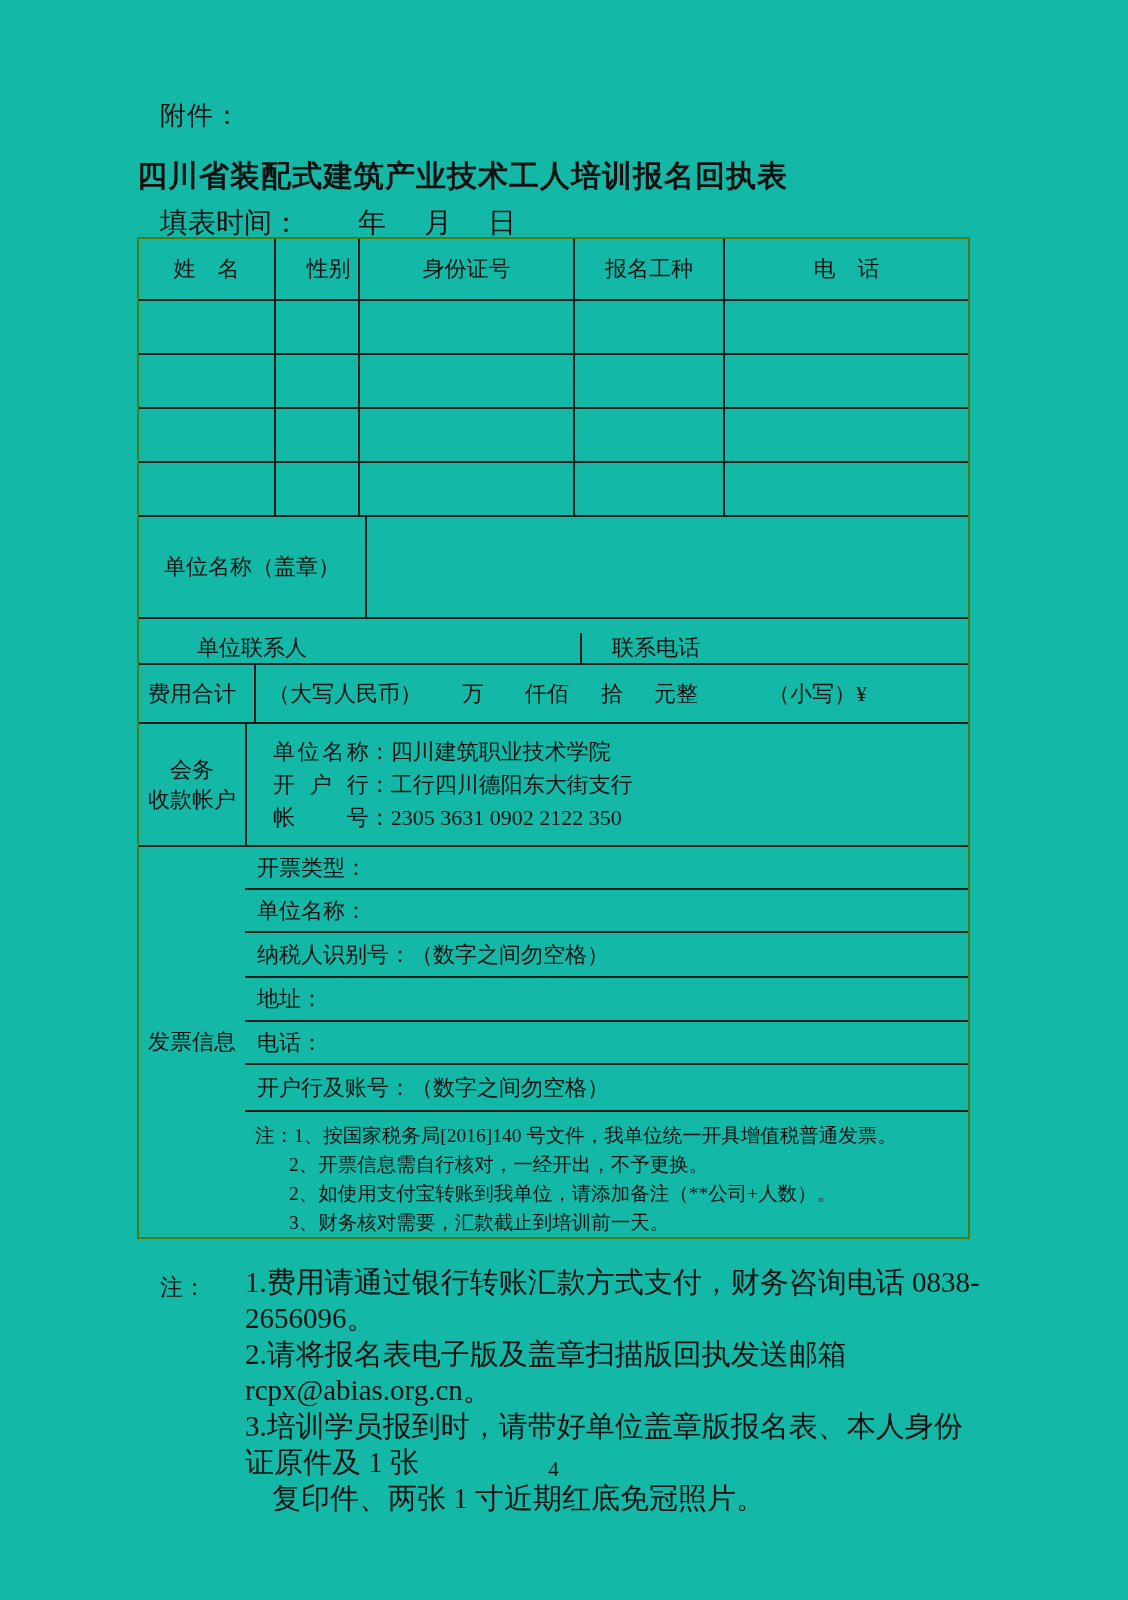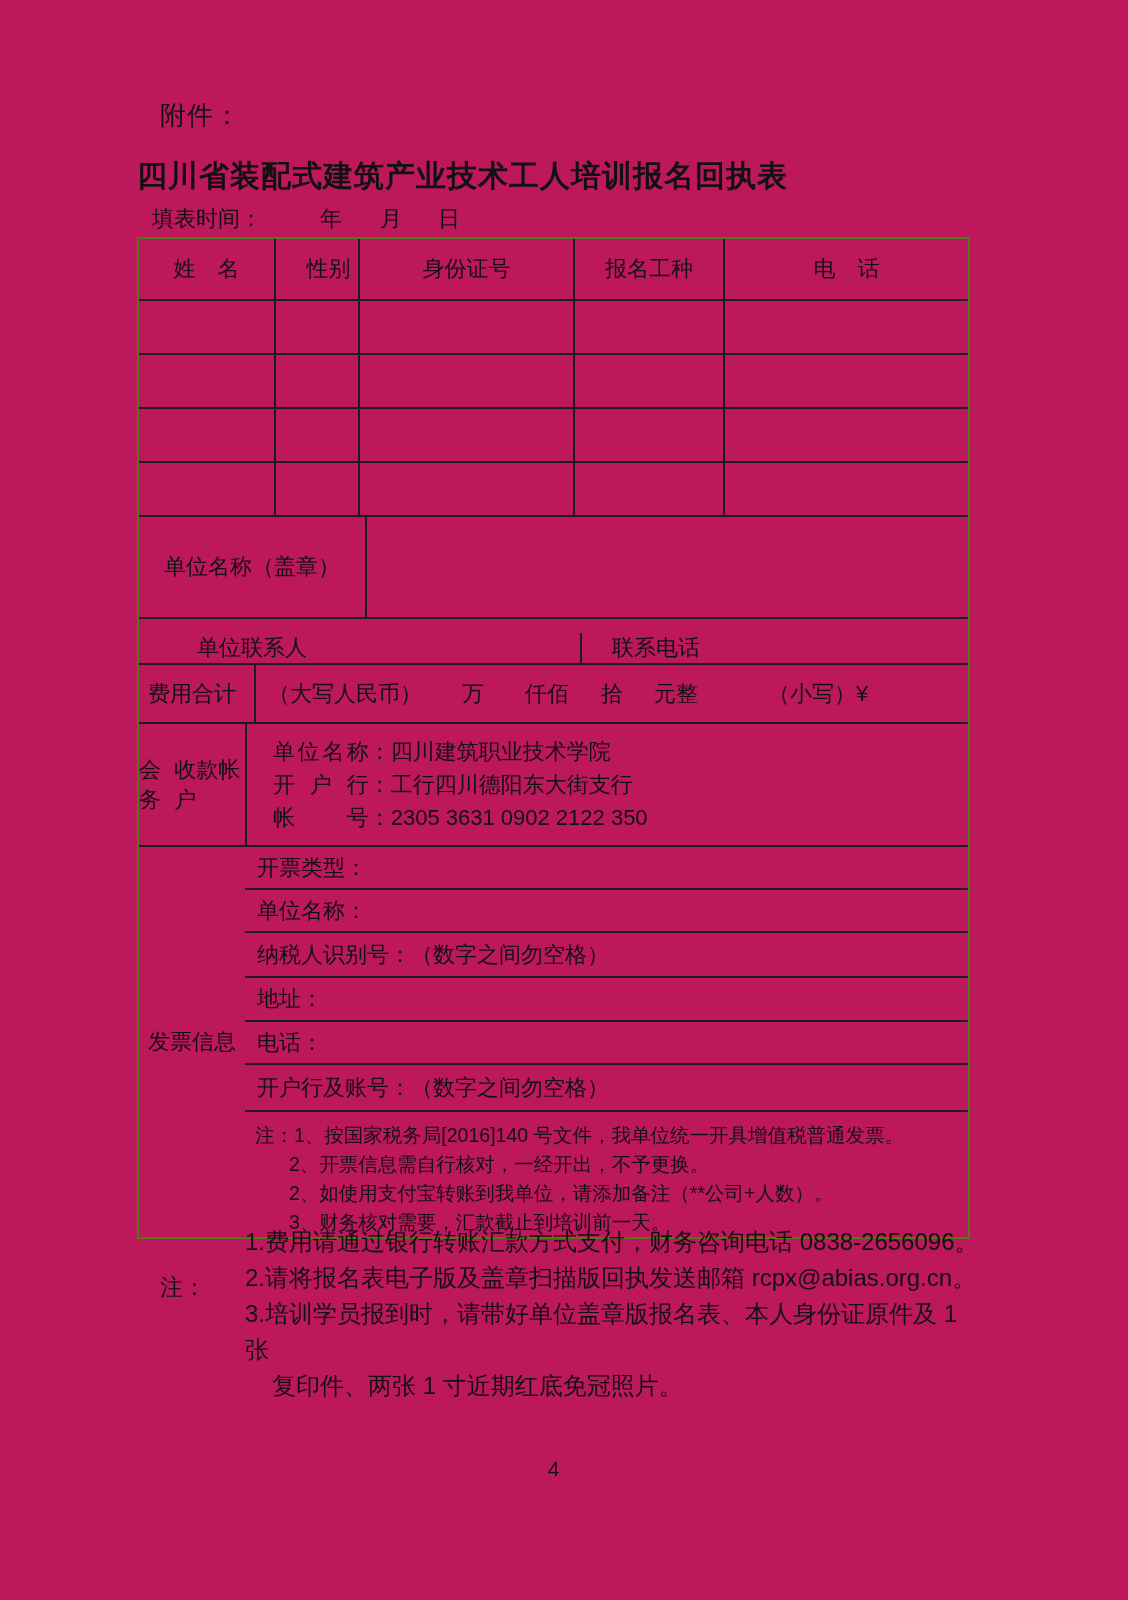--- a/index.html
+++ b/index.html
@@ -1,34 +1,34 @@
 <!DOCTYPE html>
 <html><head>
 <meta charset="utf-8">
 <style>
   html,body{margin:0;padding:0;background:#e8e8e8;}
   .page{
     position:relative;
     width:1128px;height:1600px;
-    background:#be185d;
-    font-family:Liberation Sans, sans-serif;
+    background:#14b8a6;
+    font-family:Liberation Serif, serif;
     color:#111;
     overflow:hidden;
   }
   .attachment{
     position:absolute;left:160px;top:98px;
     font-size:26px;letter-spacing:1px;
   }
   .title{
     position:absolute;left:137px;top:156px;width:833px;
     text-align:left;font-size:30px;font-weight:bold;letter-spacing:1px;
   }
   .filltime{
-    position:absolute;left:152px;top:204px;
-    font-size:22px;
+    position:absolute;left:160px;top:204px;
+    font-size:28px;
   }
   .ft-year{margin-left:58px;}
   .ft-month{margin-left:38px;}
   .ft-day{margin-left:36px;}
 
   
   .tbl{
     position:absolute;left:137px;top:237px;width:833px;
     border:2px solid #4d7c0f;
     display:flex;flex-direction:column;
@@ -63,21 +63,21 @@
   
   .acct{
     display:flex;flex-direction:column;justify-content:center;
     padding-left:12px;line-height:33px;
   }
   .jl{
     display:inline-block;width:4.35em;
     text-align:justify;text-align-last:justify;
     vertical-align:bottom;
   }
-  .lbl2{display:flex;flex-direction:row;align-items:center;line-height:30px;}
+  .lbl2{display:flex;flex-direction:column;align-items:center;line-height:30px;}
 
   
   .inv-right{flex:1 1 auto;display:flex;flex-direction:column;}
   .inv-row{
     flex:none;border-bottom:2px solid #1c1c1c;
     display:flex;align-items:center;padding-left:12px;
     box-sizing:border-box;
   }
   .ih43{height:43px;} .ih45{height:45px;} .ih44{height:44px;} .ih47{height:47px;}
   .inv-notes{
@@ -86,22 +86,22 @@
     font-size:19.5px;line-height:29px;
   }
   .note-line.indent{padding-left:34px;}
 
   
   .footnote-label{
     position:absolute;left:160px;top:1272px;
     font-size:23px;
   }
   .footnotes{
-    position:absolute;left:245px;top:1224px;width:740px;
-    font-size:24px;line-height:36px;
+    position:absolute;left:245px;top:1264px;width:740px;
+    font-size:29px;line-height:36px;
   }
   .fn-line.cont{padding-left:27px;}
 
   .pageno{
     position:absolute;left:137px;top:1457px;width:833px;
     text-align:center;font-size:21px;
   }
 </style>
 </head>
 <body>

